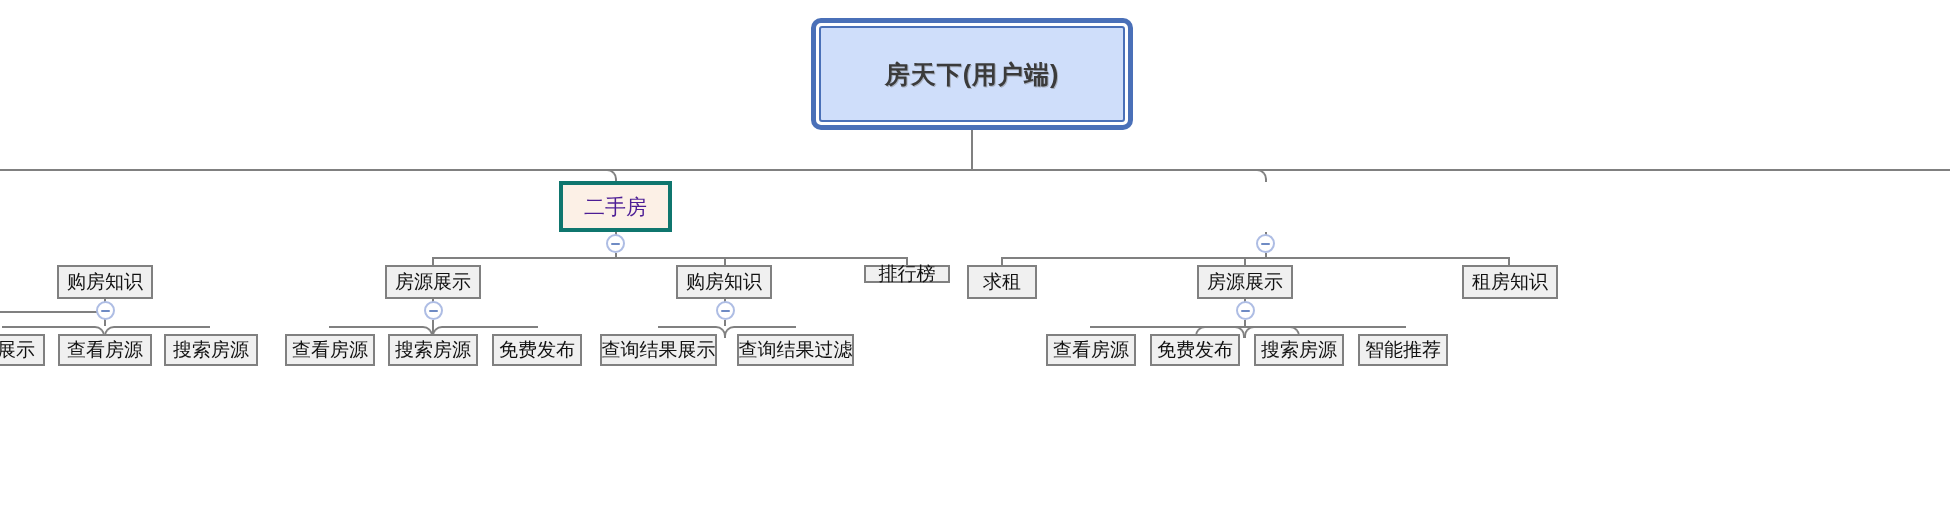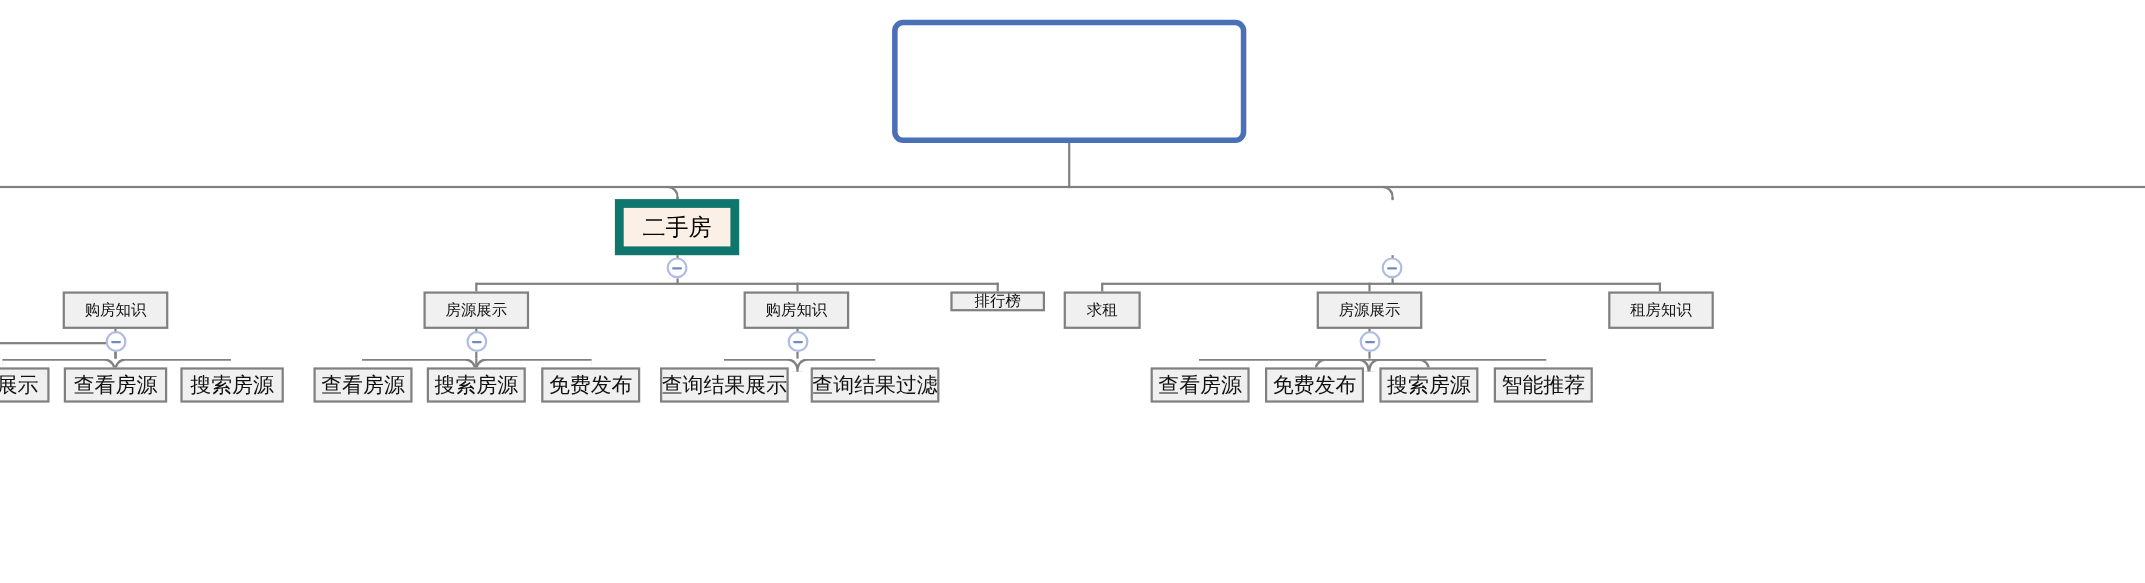--- a/index.html
+++ b/index.html
@@ -77,29 +77,29 @@
   }
   .root-sel-inner {
     position: absolute;
     border: 1px solid #ffffff;
     border-radius: 6px;
     box-sizing: border-box;
   }
 
   .node-l2 {
     background: #fcf0e6;
-    border: 8px solid #0f766e;
+    border: 4px solid #0f766e;
     font-size: 21px;
-    color: #000000;
+    color: #4c1d95;
   }
 
   .node-l3, .node-l4 {
     background: #f0f0f0;
     border: 2px solid #808080;
-    font-size: 14px;
+    font-size: 19px;
     color: #111111;
   }
   .node-l4 { font-size: 19px; }
 
   
   .toggle {
     position: absolute;
     width: 19px;
     height: 19px;
     border-radius: 50%;
@@ -119,20 +119,23 @@
     border-radius: 1px;
   }
 </style>
 </head>
 <body>
 
 <div id="canvas">
 
   <div class="root-sel" style="left:811px; top:18px; width:322px; height:112px;"></div>
   <div class="root-sel-inner" style="left:817px; top:24px; width:310px; height:100px;"></div>
+  <div class="node node-root" style="left:819px; top:26px; width:306px; height:96px;">
+    <span>房天下(用户端)</span>
+  </div>
 
   <div class="vline" style="left:971px; top:130px; width:2px; height:41px;"></div>
 
   <div class="hline" style="left:0px; top:169px; width:1950px; height:2px;"></div>
 
   <div class="elbow elbow-tr" style="left:605px; top:169px; width:12px; height:12px;"></div>
   <div class="vline" style="left:615px; top:179px; width:2px; height:-0px; height:1px;"></div>
   <div class="vline" style="left:615px; top:179px; width:2px; height:3px;"></div>
 
   <div class="elbow elbow-tr" style="left:1255px; top:169px; width:12px; height:12px;"></div>

